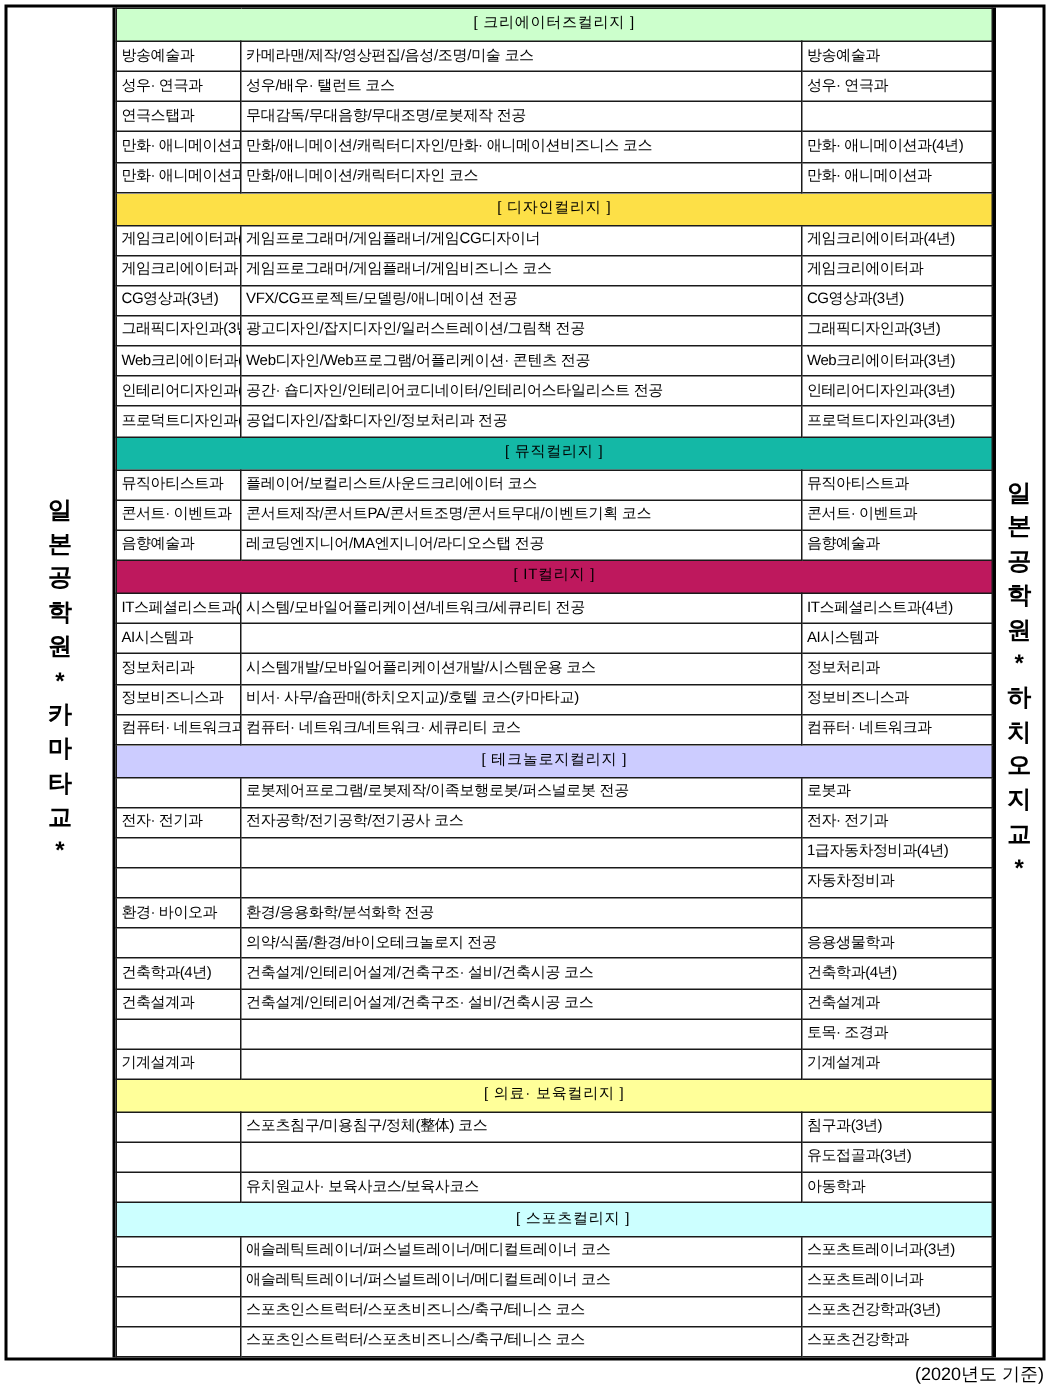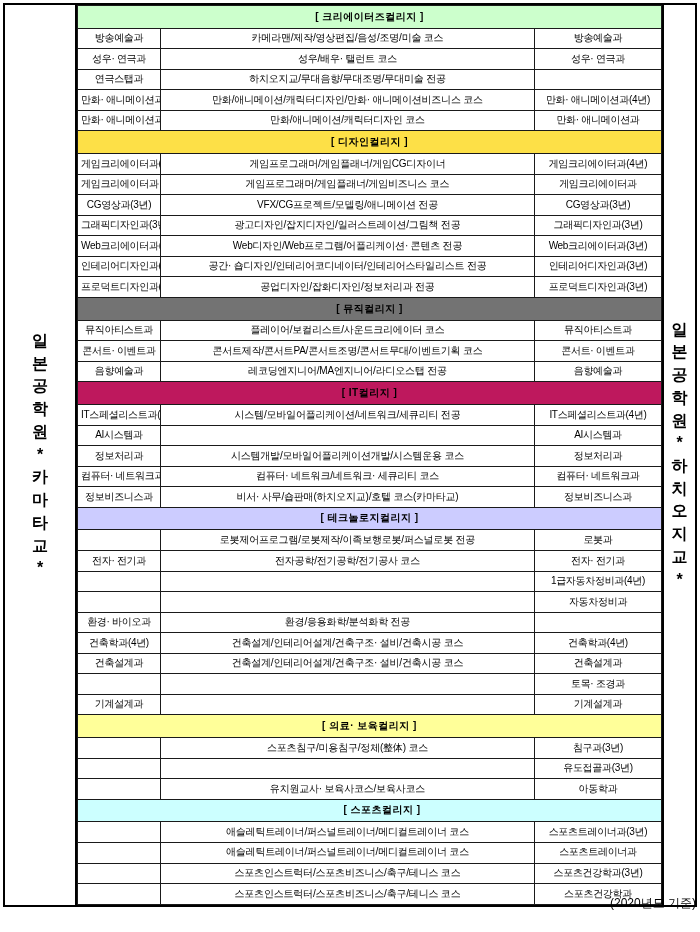--- a/index.html
+++ b/index.html
@@ -33,30 +33,30 @@
   table.dept td{
     border:1px solid #1a1a1a;
     font-size:10px;
     padding:1px 3px;
     vertical-align:middle;
     overflow:hidden;
     box-sizing:border-box;
     line-height:1.25;
   }
   td.college-header{
-    font-size:13px;font-weight:bold;text-align:center;
+    font-size:13px;font-weight:normal;text-align:center;
     height:21px;
     border-top:2px solid #000;border-bottom:2px solid #000;
     letter-spacing:0.5px;
   }
   td.dept-left, td.dept-right{white-space:nowrap;letter-spacing:-0.3px;}
   td.course{white-space:pre-line;letter-spacing:-0.2px;}
-  tr.data-row{height:19px;text-align:center;}
+  tr.data-row{height:19px;}
   .footnote{
-    position:absolute;right:4px;bottom:20px;
+    position:absolute;right:4px;bottom:7px;
     font-size:12px;color:#000;
   }
   col.c1{width:83px;} col.c3{width:127px;}
 </style>
 </head>
 <body>
 
 <div class="page">
   <div class="frame">
     <div class="side left">일
@@ -86,21 +86,21 @@
               <td class="course">카메라맨/제작/영상편집/음성/조명/미술 코스</td>
               <td class="dept-right">방송예술과</td>
             </tr>
             <tr class="data-row">
               <td class="dept-left">성우· 연극과</td>
               <td class="course">성우/배우· 탤런트 코스</td>
               <td class="dept-right">성우· 연극과</td>
             </tr>
             <tr class="data-row">
               <td class="dept-left">연극스탭과</td>
-              <td class="course">하치오지교/무대음향/무대조명/무대미술 전공</td>
+              <td class="course">무대감독/무대음향/무대조명/로봇제작 전공</td>
               <td class="dept-right"></td>
             </tr>
             <tr class="data-row">
               <td class="dept-left">만화· 애니메이션과(4년)</td>
               <td class="course">만화/애니메이션/캐릭터디자인/만화· 애니메이션비즈니스 코스</td>
               <td class="dept-right">만화· 애니메이션과(4년)</td>
             </tr>
             <tr class="data-row">
               <td class="dept-left">만화· 애니메이션과</td>
               <td class="course">만화/애니메이션/캐릭터디자인 코스</td>
@@ -138,21 +138,21 @@
               <td class="dept-left">인테리어디자인과(3년)</td>
               <td class="course">공간· 숍디자인/인테리어코디네이터/인테리어스타일리스트 전공</td>
               <td class="dept-right">인테리어디자인과(3년)</td>
             </tr>
             <tr class="data-row">
               <td class="dept-left">프로덕트디자인과(3년)</td>
               <td class="course">공업디자인/잡화디자인/정보처리과 전공</td>
               <td class="dept-right">프로덕트디자인과(3년)</td>
             </tr>
             <tr>
-              <td colspan="3" class="college-header" style="background: #737373;">[ 뮤직컬리지 ]</td>
+              <td colspan="3" class="college-header" style="background: #14b8a6;">[ 뮤직컬리지 ]</td>
             </tr>
             <tr class="data-row">
               <td class="dept-left">뮤직아티스트과</td>
               <td class="course">플레이어/보컬리스트/사운드크리에이터 코스</td>
               <td class="dept-right">뮤직아티스트과</td>
             </tr>
             <tr class="data-row">
               <td class="dept-left">콘서트· 이벤트과</td>
               <td class="course">콘서트제작/콘서트PA/콘서트조명/콘서트무대/이벤트기획 코스</td>
               <td class="dept-right">콘서트· 이벤트과</td>
@@ -174,29 +174,29 @@
               <td class="dept-left">AI시스템과</td>
               <td class="course"></td>
               <td class="dept-right">AI시스템과</td>
             </tr>
             <tr class="data-row">
               <td class="dept-left">정보처리과</td>
               <td class="course">시스템개발/모바일어플리케이션개발/시스템운용 코스</td>
               <td class="dept-right">정보처리과</td>
             </tr>
             <tr class="data-row">
+              <td class="dept-left">정보비즈니스과</td>
+              <td class="course">비서· 사무/숍판매(하치오지교)/호텔 코스(카마타교)</td>
+              <td class="dept-right">정보비즈니스과</td>
+            </tr>
+            <tr class="data-row">
               <td class="dept-left">컴퓨터· 네트워크과</td>
               <td class="course">컴퓨터· 네트워크/네트워크· 세큐리티 코스</td>
               <td class="dept-right">컴퓨터· 네트워크과</td>
             </tr>
-            <tr class="data-row">
-              <td class="dept-left">정보비즈니스과</td>
-              <td class="course">비서· 사무/숍판매(하치오지교)/호텔 코스(카마타교)</td>
-              <td class="dept-right">정보비즈니스과</td>
-            </tr>
             <tr>
               <td colspan="3" class="college-header" style="background: rgb(204, 204, 255);">[ 테크놀로지컬리지 ]</td>
             </tr>
             <tr class="data-row">
               <td class="dept-left"></td>
               <td class="course">로봇제어프로그램/로봇제작/이족보행로봇/퍼스널로봇 전공</td>
               <td class="dept-right">로봇과</td>
             </tr>
             <tr class="data-row">
               <td class="dept-left">전자· 전기과</td>
@@ -210,20 +210,25 @@
             </tr>
             <tr class="data-row">
               <td class="dept-left"></td>
               <td class="course"></td>
               <td class="dept-right">자동차정비과</td>
             </tr>
             <tr class="data-row">
               <td class="dept-left">환경· 바이오과</td>
               <td class="course">환경/응용화학/분석화학 전공</td>
               <td class="dept-right"></td>
+            </tr>
+            <tr class="data-row">
+              <td class="dept-left"></td>
+              <td class="course">의약/식품/환경/바이오테크놀로지 전공</td>
+              <td class="dept-right">응용생물학과</td>
             </tr>
             <tr class="data-row">
               <td class="dept-left">건축학과(4년)</td>
               <td class="course">건축설계/인테리어설계/건축구조· 설비/건축시공 코스</td>
               <td class="dept-right">건축학과(4년)</td>
             </tr>
             <tr class="data-row">
               <td class="dept-left">건축설계과</td>
               <td class="course">건축설계/인테리어설계/건축구조· 설비/건축시공 코스</td>
               <td class="dept-right">건축설계과</td>

